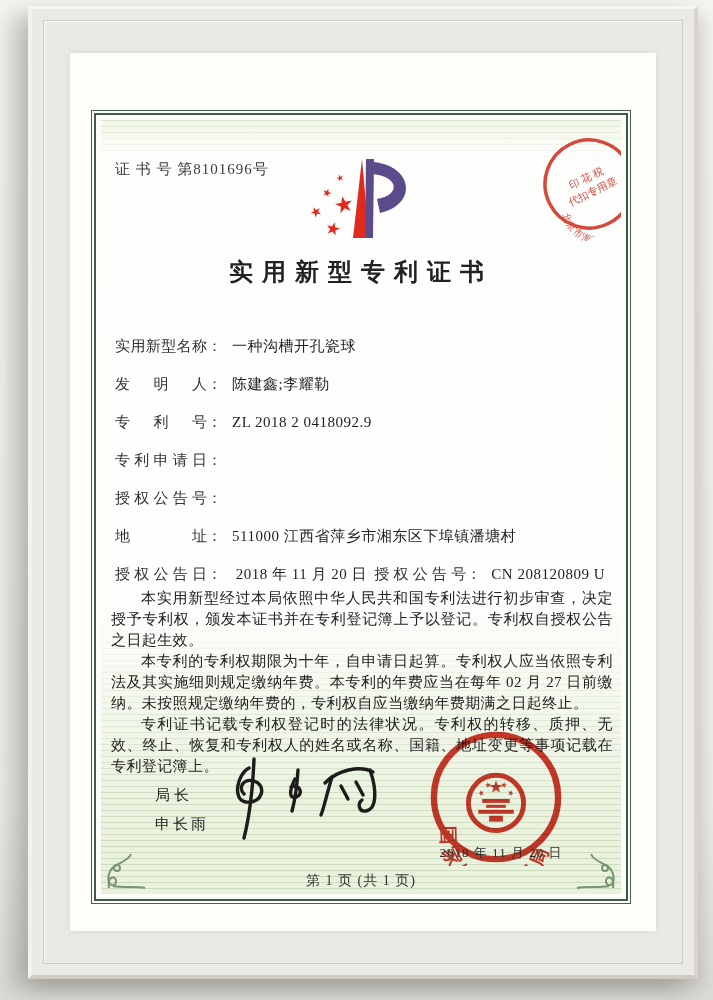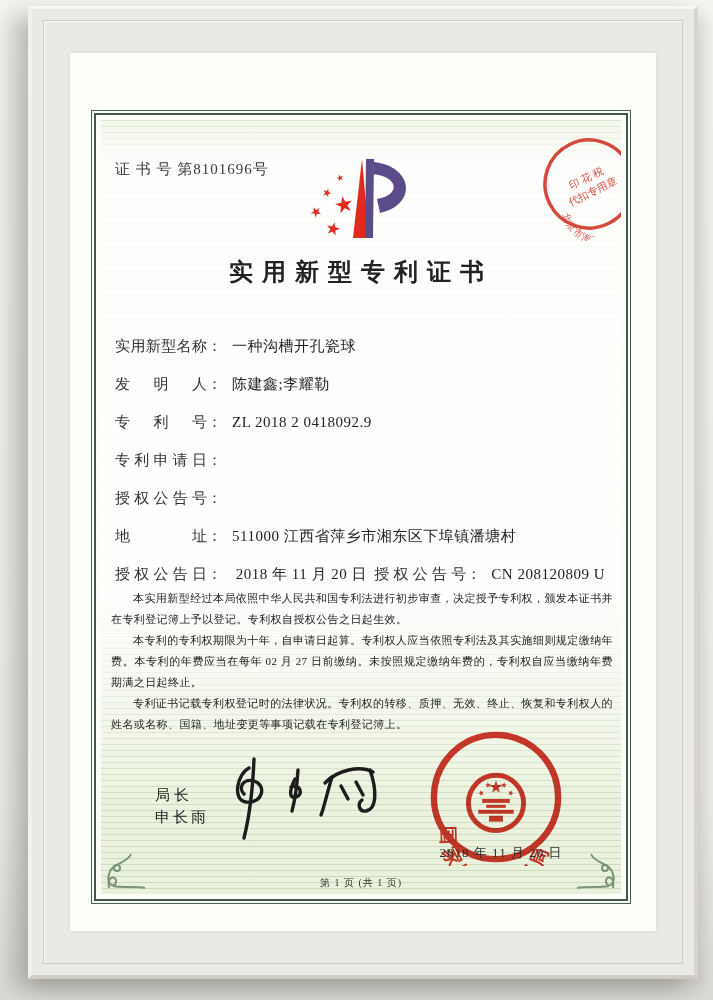--- a/index.html
+++ b/index.html
@@ -40,32 +40,32 @@
          font-size:24px;font-weight:700;letter-spacing:9px;color:#222;}
   .fields{position:absolute;left:14px;right:16px;top:214px;font-size:15px;}
   .frow{display:flex;align-items:baseline;line-height:24px;margin-bottom:14px;}
   .frow.gap{align-items:center;}
   .flabel{display:inline-block;width:92px;text-align:justify;text-align-last:justify;color:#333;}
   .fcolon{margin-right:10px;color:#333;}
   .fvalue{letter-spacing:.5px;color:#1f1f1f;}
   .grantrow{display:flex;justify-content:space-between;align-items:baseline;line-height:24px;margin-top:4px;}
   .grant-right{display:flex;align-items:baseline;}
   .paras{position:absolute;left:10px;right:8px;top:468px;
-         font-size:11px;line-height:21px;text-align:justify;color:#222;}
+         font-size:15px;line-height:21px;text-align:justify;color:#222;}
   .paras p{margin:0;text-indent:2em;letter-spacing:.4px;}
   .signer{position:absolute;left:54px;top:666px;font-size:15px;color:#222;}
   .signer .t{letter-spacing:4px;}
-  .signer .n{margin-top:3px;letter-spacing:3px;}
+  .signer .n{margin-top:10px;letter-spacing:3px;}
   .signature{position:absolute;left:116px;top:632px;width:190px;height:95px;}
   .seal{position:absolute;left:326px;top:608px;width:138px;height:138px;
         mix-blend-mode:multiply;opacity:.93;}
   .sealdate{position:absolute;left:330px;top:724px;width:140px;text-align:center;
         font-size:13px;color:#2e2e2e;letter-spacing:1px;}
   .footer{position:absolute;left:0;right:0;bottom:4px;text-align:center;
-        font-size:10px;color:#333;letter-spacing:1px;}
+        font-size:14px;color:#333;letter-spacing:1px;}
   .flourish{position:absolute;width:46px;height:46px;opacity:.8;}
   .flourish.bl{left:2px;bottom:2px;}
   .flourish.br{right:2px;bottom:2px;transform:scaleX(-1);}
 </style>
 </head>
 <body>
 
 <div class="scene">
   <div class="frame">
     <div class="frame-groove"></div>

